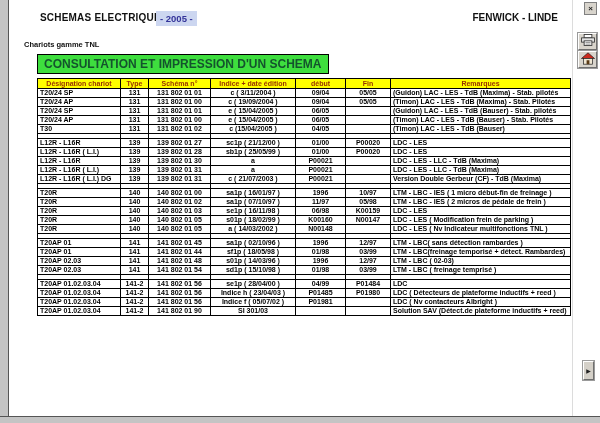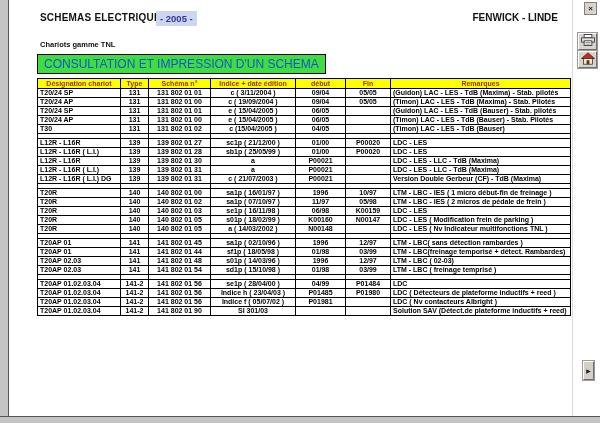--- a/index.html
+++ b/index.html
@@ -9,23 +9,23 @@
     --yellow:#ffff00;--hdr-red:#993300;--green:#3ede3e;--yearbg:#ccd6f0;--yeartext:#333399;
   }
   .frame-left{position:absolute;left:0;top:0;width:8px;height:423px;background:#c4c4c4;border-right:1px solid #555;}
   .frame-bottom{position:absolute;left:0;bottom:0;width:600px;height:6px;background:#c4c4c4;border-top:1px solid #555;}
   .divider-v{position:absolute;left:572px;top:0;width:1px;height:416px;background:#dcdcdc;}
 
   .app-title{position:absolute;left:40px;top:12px;font-size:10px;font-weight:bold;color:#111;letter-spacing:.2px;}
   .year-box{position:absolute;left:156px;top:11px;background:var(--yearbg);color:var(--yeartext);
     font-size:9.5px;font-weight:bold;padding:2px 4px;cursor:default;}
   .brand{position:absolute;right:42px;top:12px;font-size:10px;font-weight:bold;color:#111;margin-left:20px;}
-  .subtitle{position:absolute;left:40px;top:40px;font-size:7.5px;font-weight:bold;color:#111;}
+  .subtitle{position:absolute;left:24px;top:40px;font-size:7.5px;font-weight:bold;color:#111;}
   .page-title{position:absolute;left:37px;top:54px;background:var(--green);border:1.5px solid #000;
-    font-size:12px;font-weight:normal;color:#1d4ed8;padding:2px 6px;white-space:nowrap;}
+    font-size:12px;font-weight:bold;color:#14532d;padding:2px 6px;white-space:nowrap;}
 
   .tool-btn{position:absolute;width:19px;height:17px;background:#d8d4cc;border:1px solid;
     border-color:#fff #6e6e6e #6e6e6e #fff;box-shadow:0 0 0 1px #9a9a9a;
     display:flex;align-items:center;justify-content:center;padding:0;cursor:pointer;}
   .btn-print{left:578px;top:33px;}
   .btn-home{left:578px;top:51px;}
   .btn-close{left:584px;top:2px;width:13px;height:13px;background:#d8d4cc;border:1px solid #808080;
     font-size:8px;font-weight:bold;color:#222;line-height:10px;text-align:center;padding:0;cursor:pointer;}
   .btn-scroll{left:583px;top:361px;width:11px;height:19px;background:#d4d0c8;border:1px solid;
     border-color:#fff #6e6e6e #6e6e6e #fff;box-shadow:0 0 0 1px #9a9a9a;

